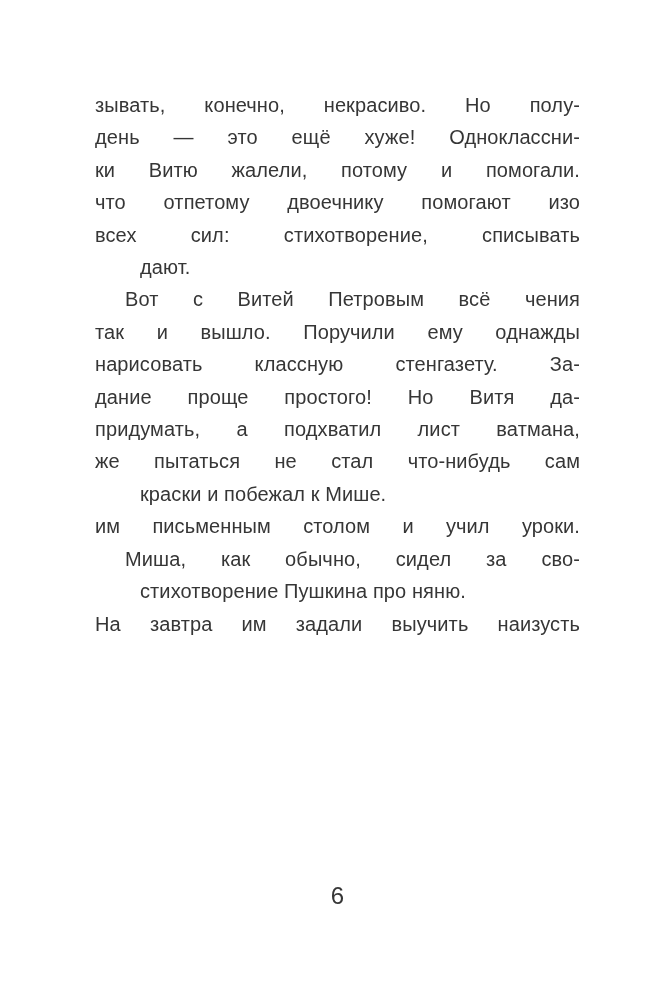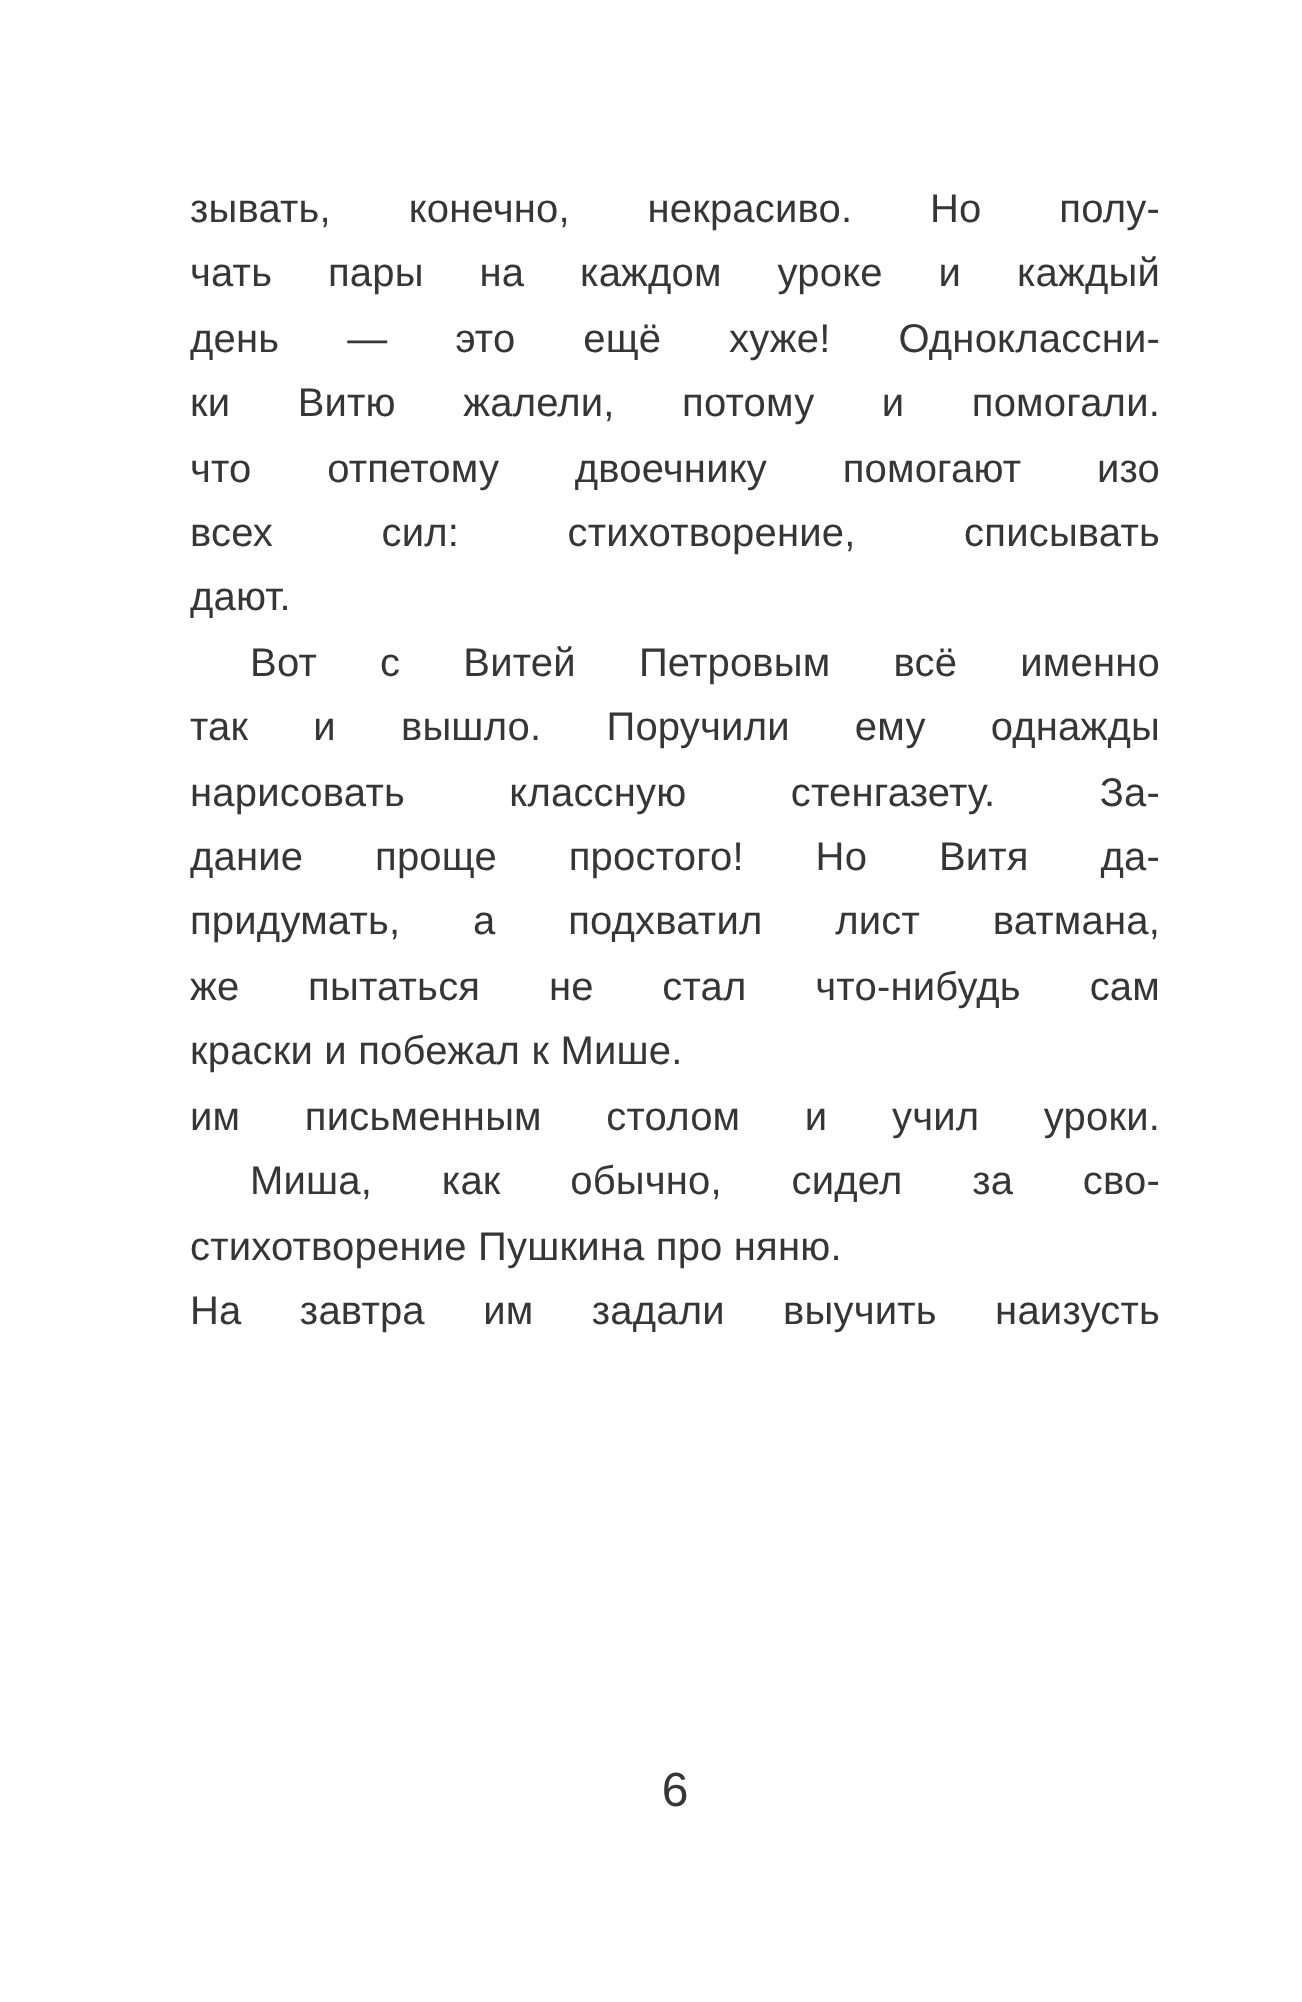--- a/index.html
+++ b/index.html
@@ -26,20 +26,21 @@
     line-height: 32.4px;
     color: #363636;
     text-align: justify;
     text-align-last: justify;
     letter-spacing: 0.1px;
     white-space: normal;
   }
   .line.last {
     text-align: left;
     text-align-last: left;
+    margin-left: 45px;
   }
   .line.indent {
     text-indent: 30px;
   }
   .page-number {
     position: absolute;
     left: 95px;
     top: 882px;
     width: 485px;
     text-align: center;
@@ -50,31 +51,30 @@
 </style>
 </head>
 <body>
 
 <div class="book-page">
 
   <div class="text-column">
 
     <div class="paragraph">
       <div class="line">зывать, конечно, некрасиво. Но полу-</div>
-      <div class="line">чать пары на каждом уроке и каждый</div>
       <div class="line">день — это ещё хуже! Одноклассни-</div>
       <div class="line">ки Витю жалели, потому и помогали.</div>
       <div class="line">что отпетому двоечнику помогают изо</div>
       <div class="line">всех сил: стихотворение, списывать</div>
       <div class="line last">дают.</div>
     </div>
 
 
     <div class="paragraph">
-      <div class="line indent">Вот с Витей Петровым всё именно</div>
+      <div class="line indent">Вот с Витей Петровым всё чения</div>
       <div class="line">так и вышло. Поручили ему однажды</div>
       <div class="line">нарисовать классную стенгазету. За-</div>
       <div class="line">дание проще простого! Но Витя да-</div>
       <div class="line">придумать, а подхватил лист ватмана,</div>
       <div class="line">же пытаться не стал что-нибудь сам</div>
       <div class="line last">краски и побежал к Мише.</div>
     </div>
 
     <div class="paragraph">
       <div class="line">им письменным столом и учил уроки.</div>

